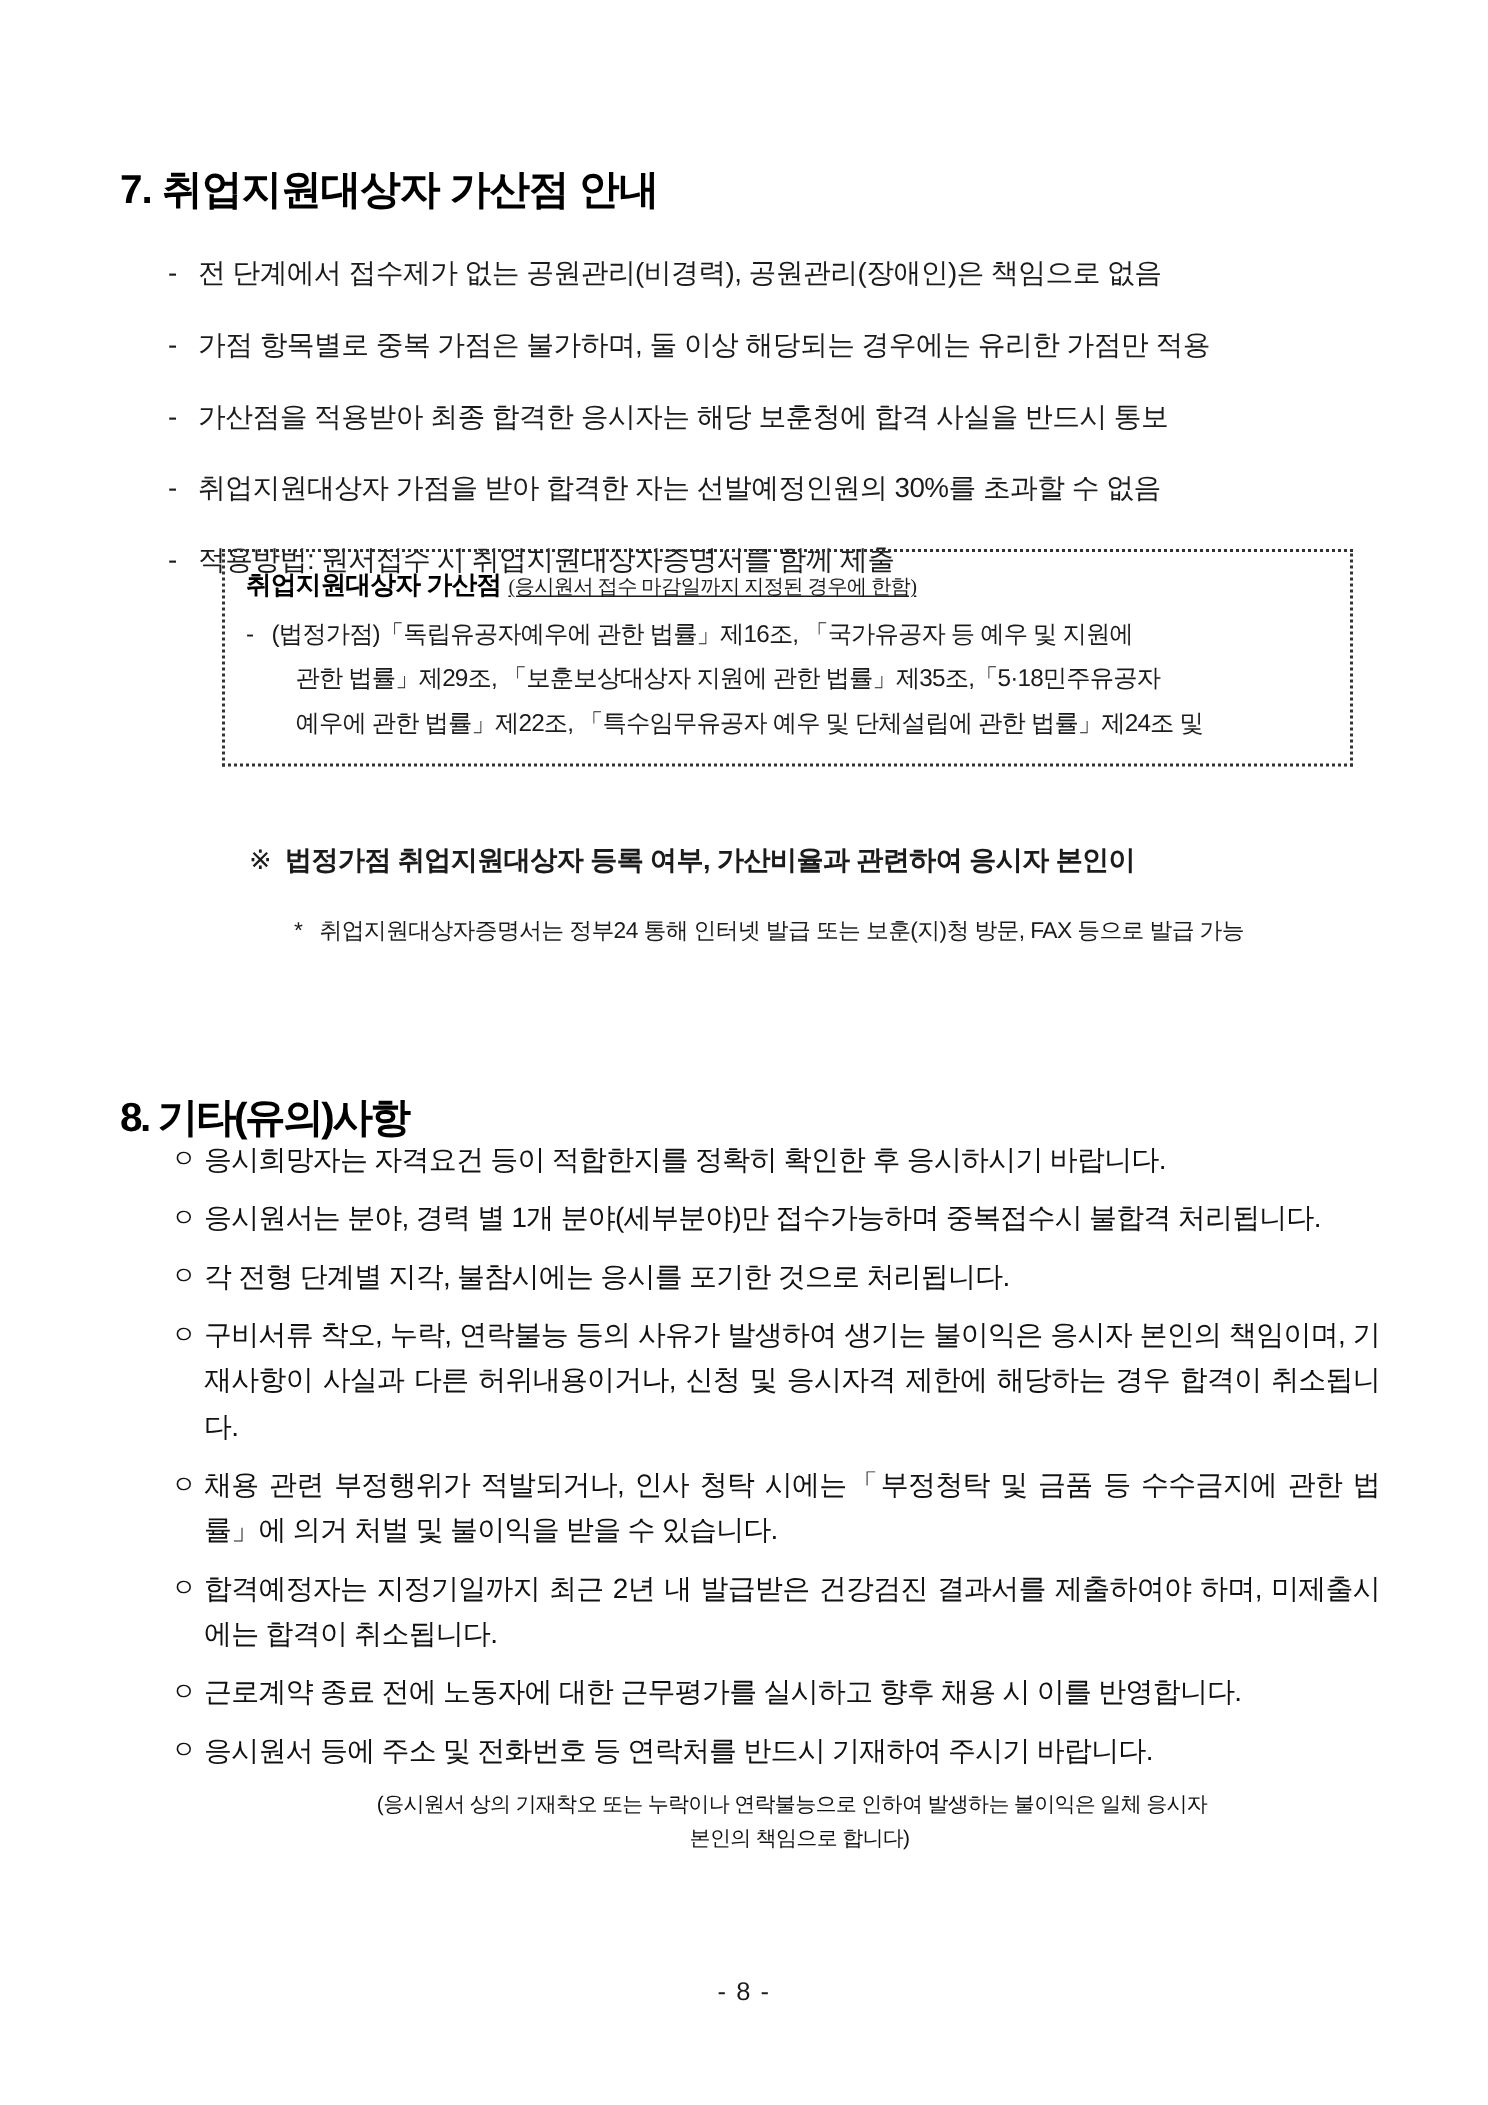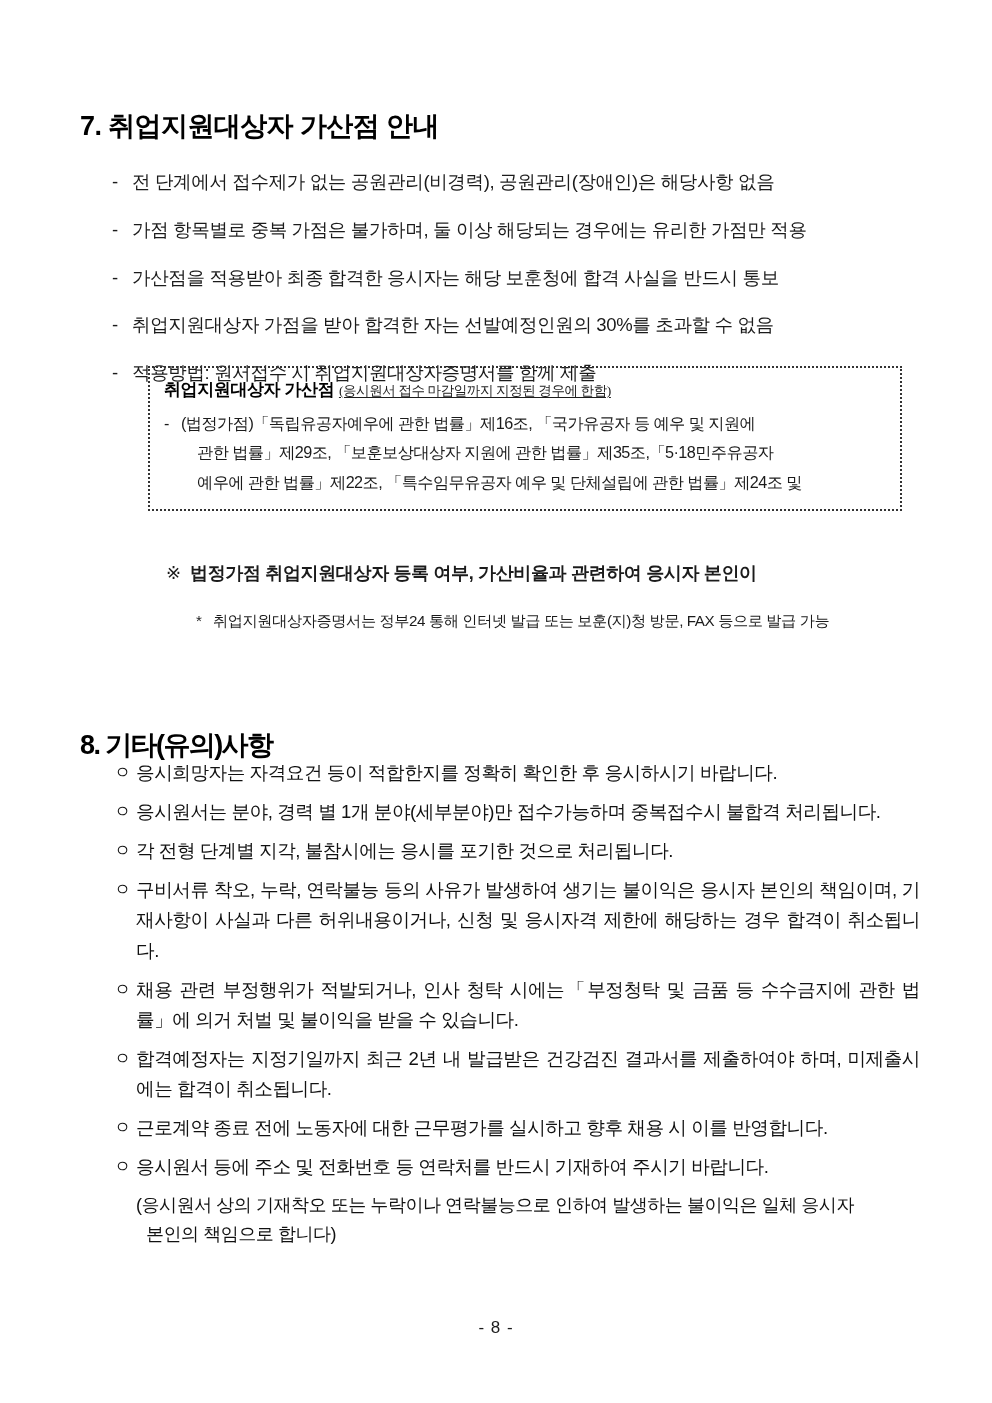--- a/index.html
+++ b/index.html
@@ -169,25 +169,26 @@
   }
   .circle-marker {
     width: 22px;
     flex: 0 0 22px;
     font-size: 17px;
     line-height: 1.72;
   }
   .circle-text { flex: 1 1 auto; text-align: justify; }
   .trailing-paren {
     padding-left: 22px;
-    font-size: 18px;
+    font-size: 14px;
     letter-spacing: -0.45px;
     line-height: 1.62;
     color: #111;
     margin-top: 4px;
+    text-align: center;
   }
   .trailing-paren .l { display: block; }
   .trailing-paren .l.ind2 { padding-left: 10px; }
 
   
   .page-footer {
     position: absolute;
     left: 0;
     right: 0;
     top: 1318px;
@@ -200,21 +201,21 @@
 </head>
 <body>
 
 <div class="page">
 
   <h2 class="section-heading" id="sec7-heading">7. 취업지원대상자 가산점 안내</h2>
 
   <ul class="dash-list">
     <li class="dash-item">
       <span class="dash-marker">-</span>
-      <span class="dash-text">전 단계에서 접수제가 없는 공원관리(비경력), 공원관리(장애인)은 해당사항 없음</span>
+      <span class="dash-text">전 단계에서 접수제가 없는 공원관리(비경력), 공원관리(장애인)은 책임으로 없음</span>
     </li>
     <li class="dash-item">
       <span class="dash-marker">-</span>
       <span class="dash-text">가점 항목별로 중복 가점은 불가하며, 둘 이상 해당되는 경우에는 유리한 가점만 적용</span>
     </li>
     <li class="dash-item">
       <span class="dash-marker">-</span>
       <span class="dash-text">가산점을 적용받아 최종 합격한 응시자는 해당 보훈청에 합격 사실을 반드시 통보</span>
     </li>
     <li class="dash-item">

